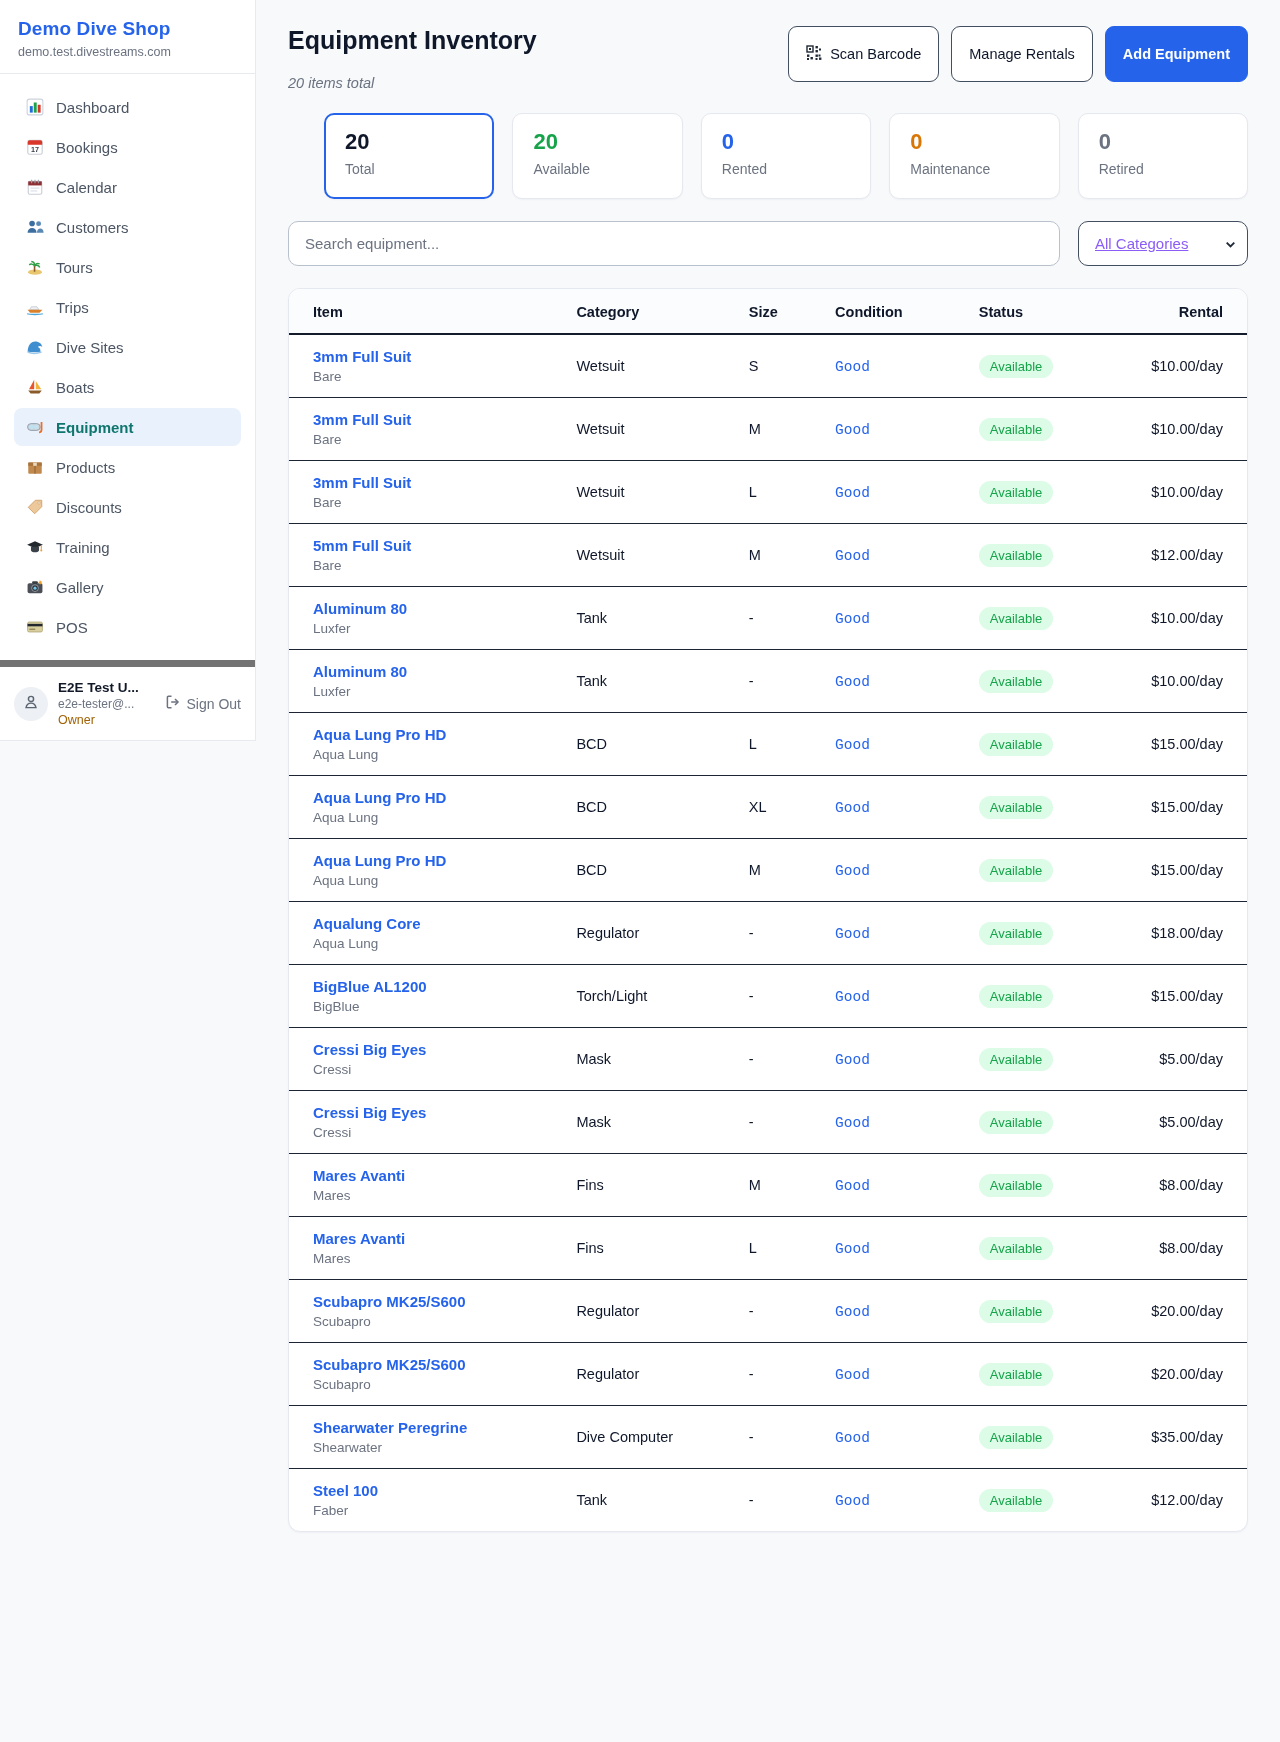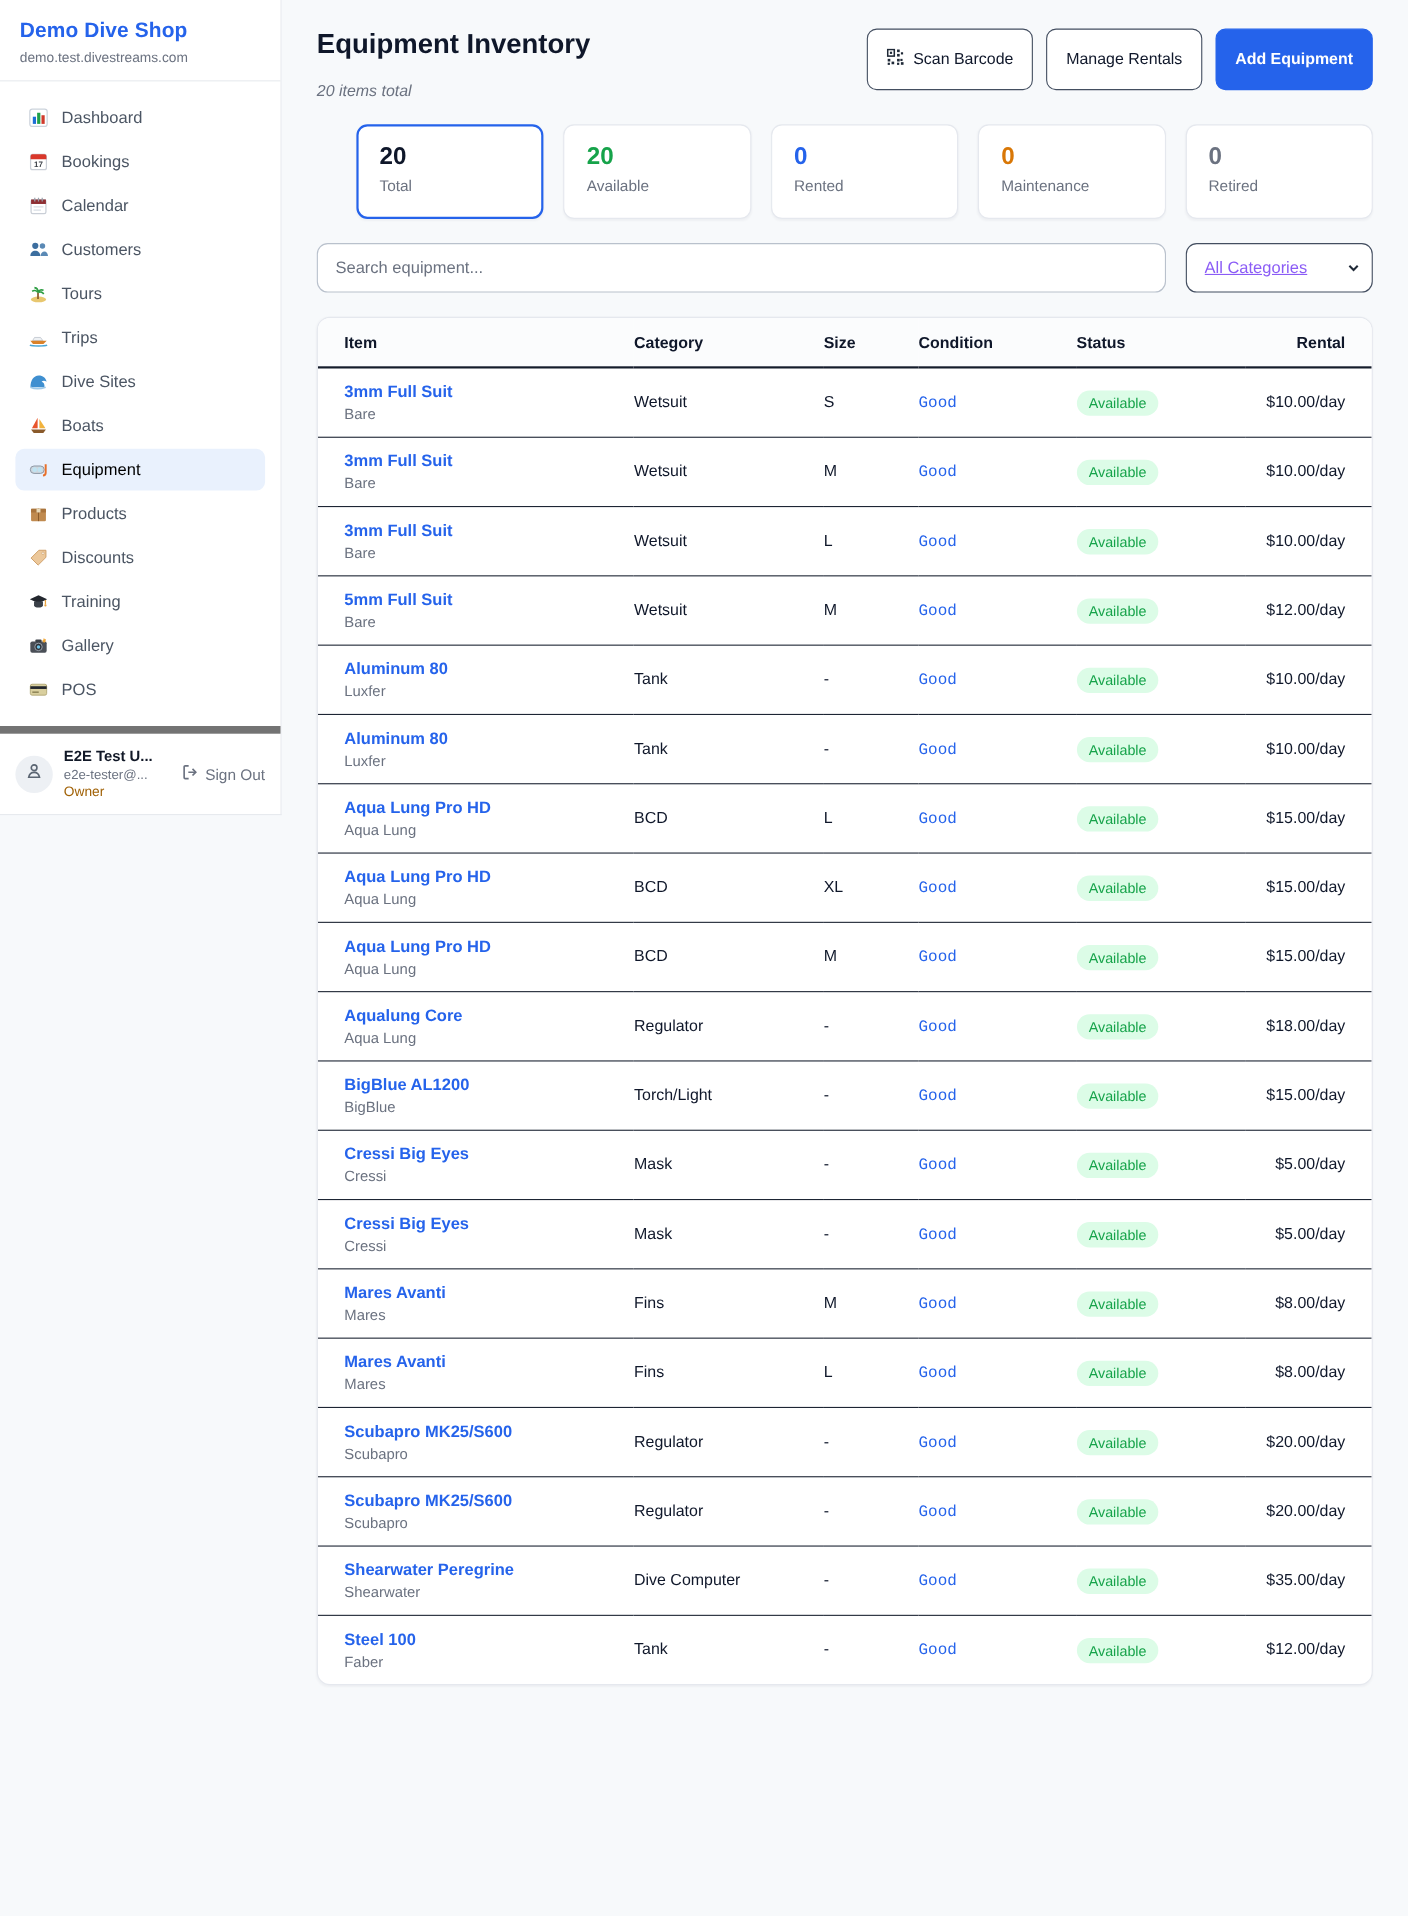--- a/index.html
+++ b/index.html
@@ -27,21 +27,21 @@
   .nav { padding:12px 10px; }
   .nav-item {
     display:flex; align-items:center; gap:12px;
     padding:10px 12px; margin:2px 4px;
     border-radius:8px; cursor:pointer;
   }
   .nav-item .nav-icon { width:18px; height:18px; display:inline-flex; }
   .nav-item .nav-icon svg { width:18px; height:18px; }
   .nav-item .nav-label { font-size:15px; color:#4b5563; font-weight:500; }
   .nav-item.active { background:#e9f1fd; }
-  .nav-item.active .nav-label { color:#000000; font-weight:400; }
+  .nav-item.active .nav-label { color:#0f766e; font-weight:700; }
   .user-block {
     border-top:7px solid #737373;
     padding:13px 14px; display:flex; align-items:center; gap:10px;
   }
   .avatar {
     width:34px; height:34px; border-radius:50%;
     background:#edf0f4; display:flex; align-items:center; justify-content:center;
     flex:0 0 34px;
   }
   .user-meta { flex:1; min-width:0; }

